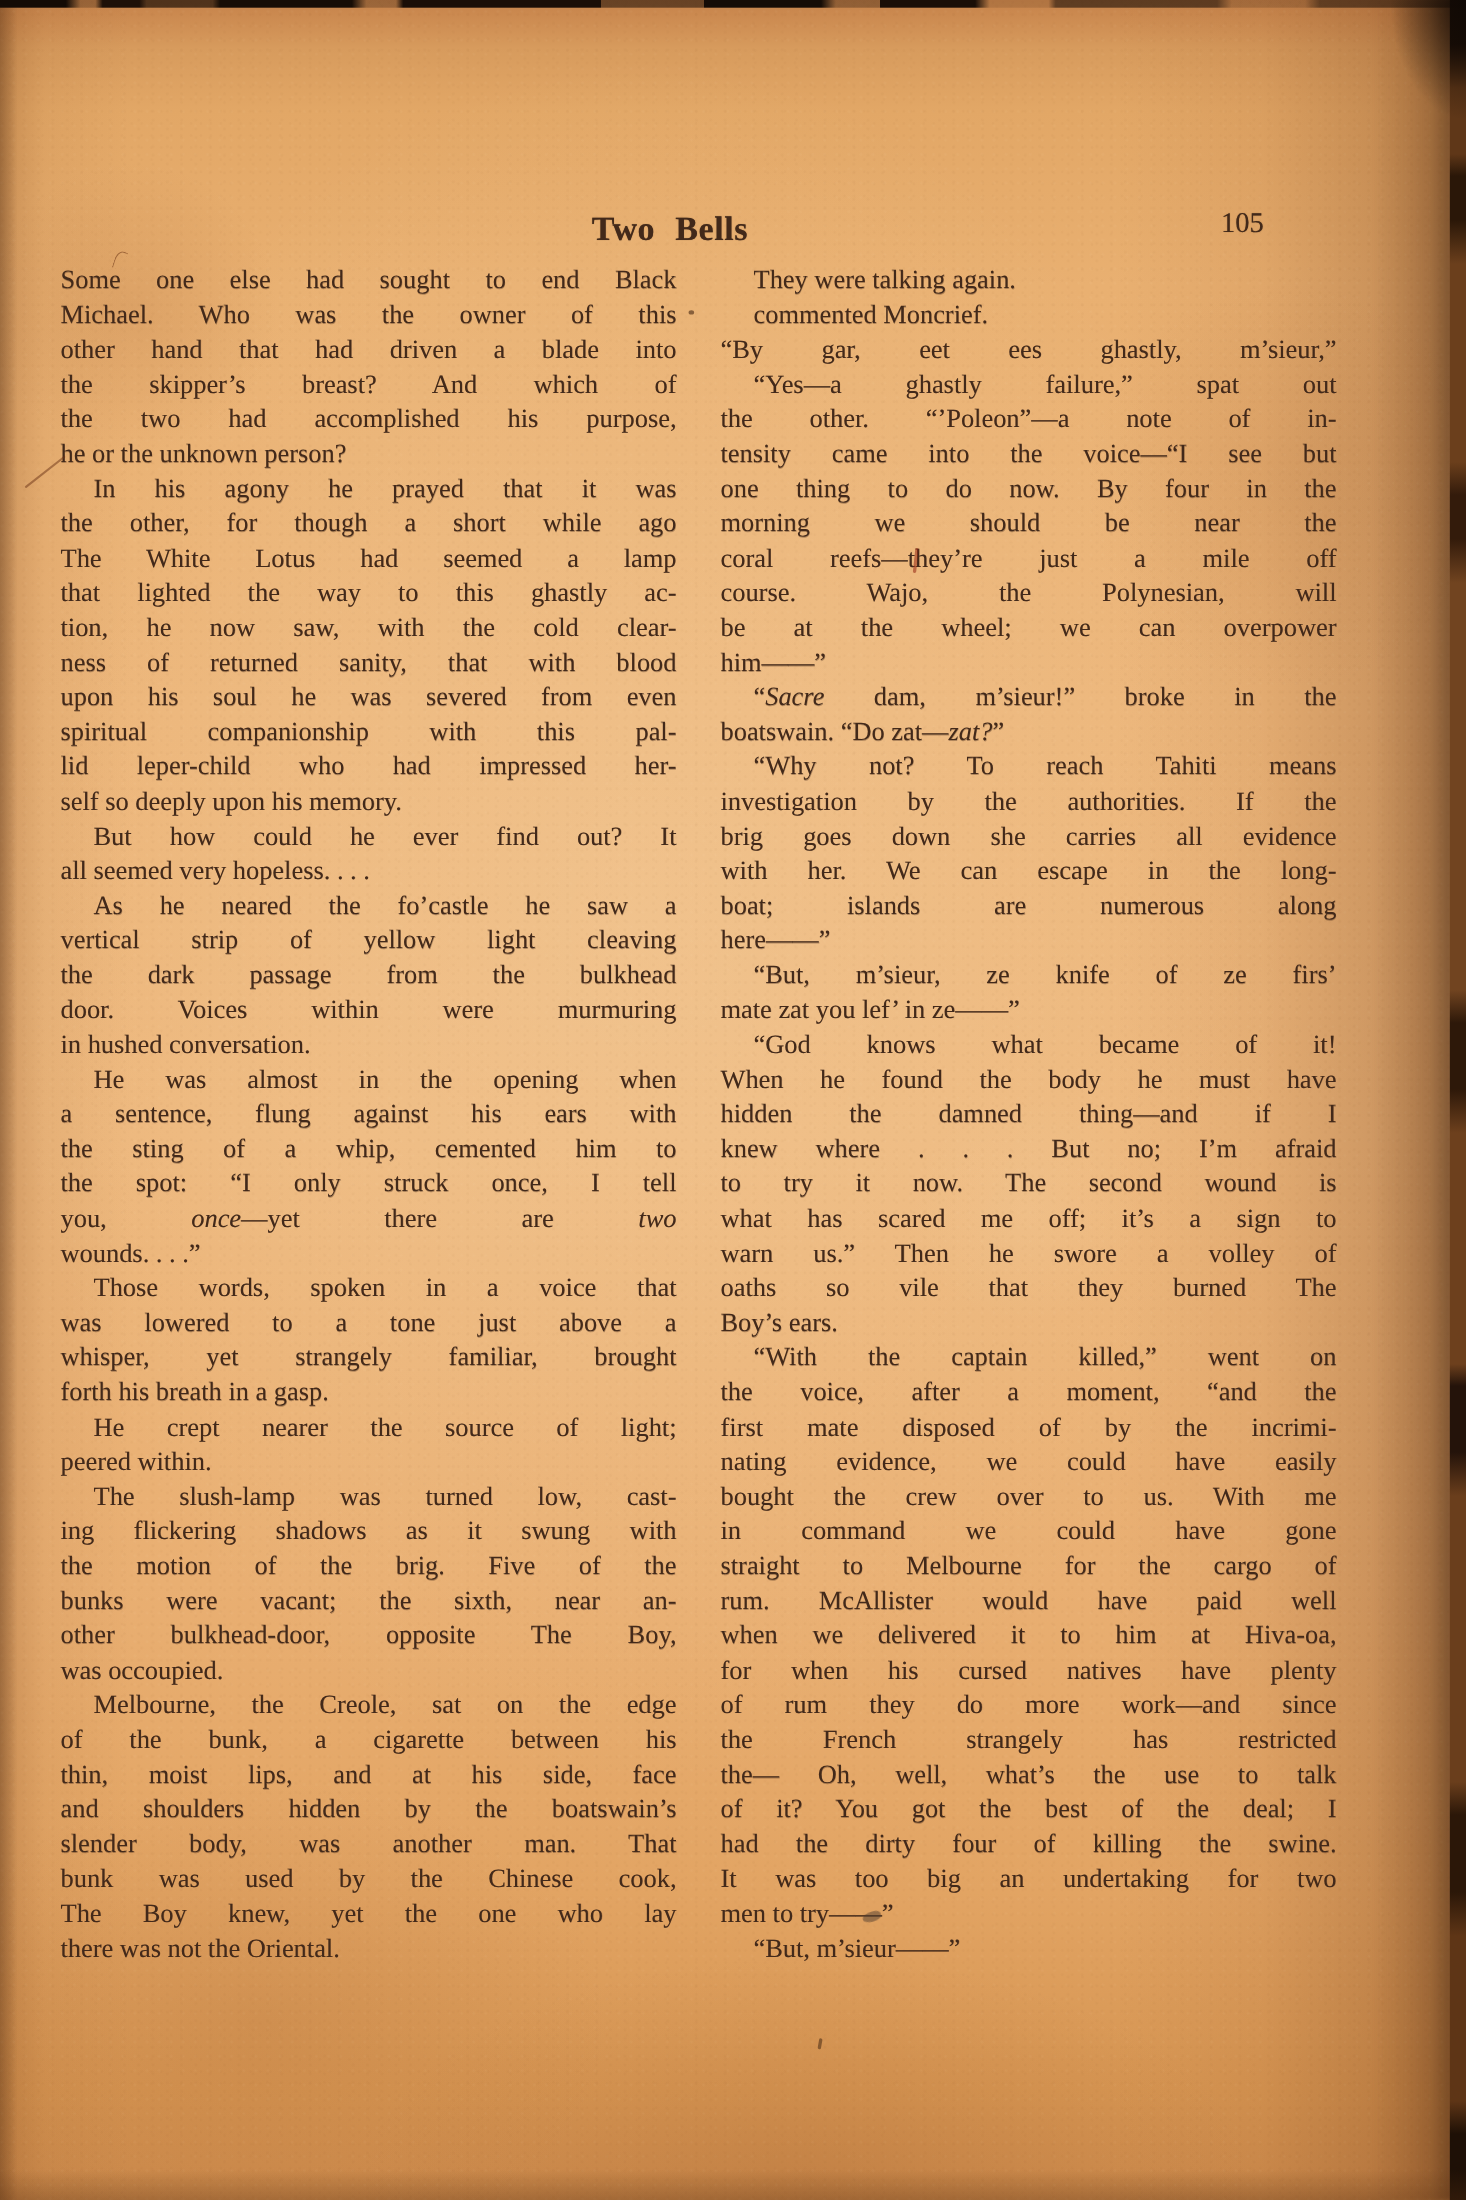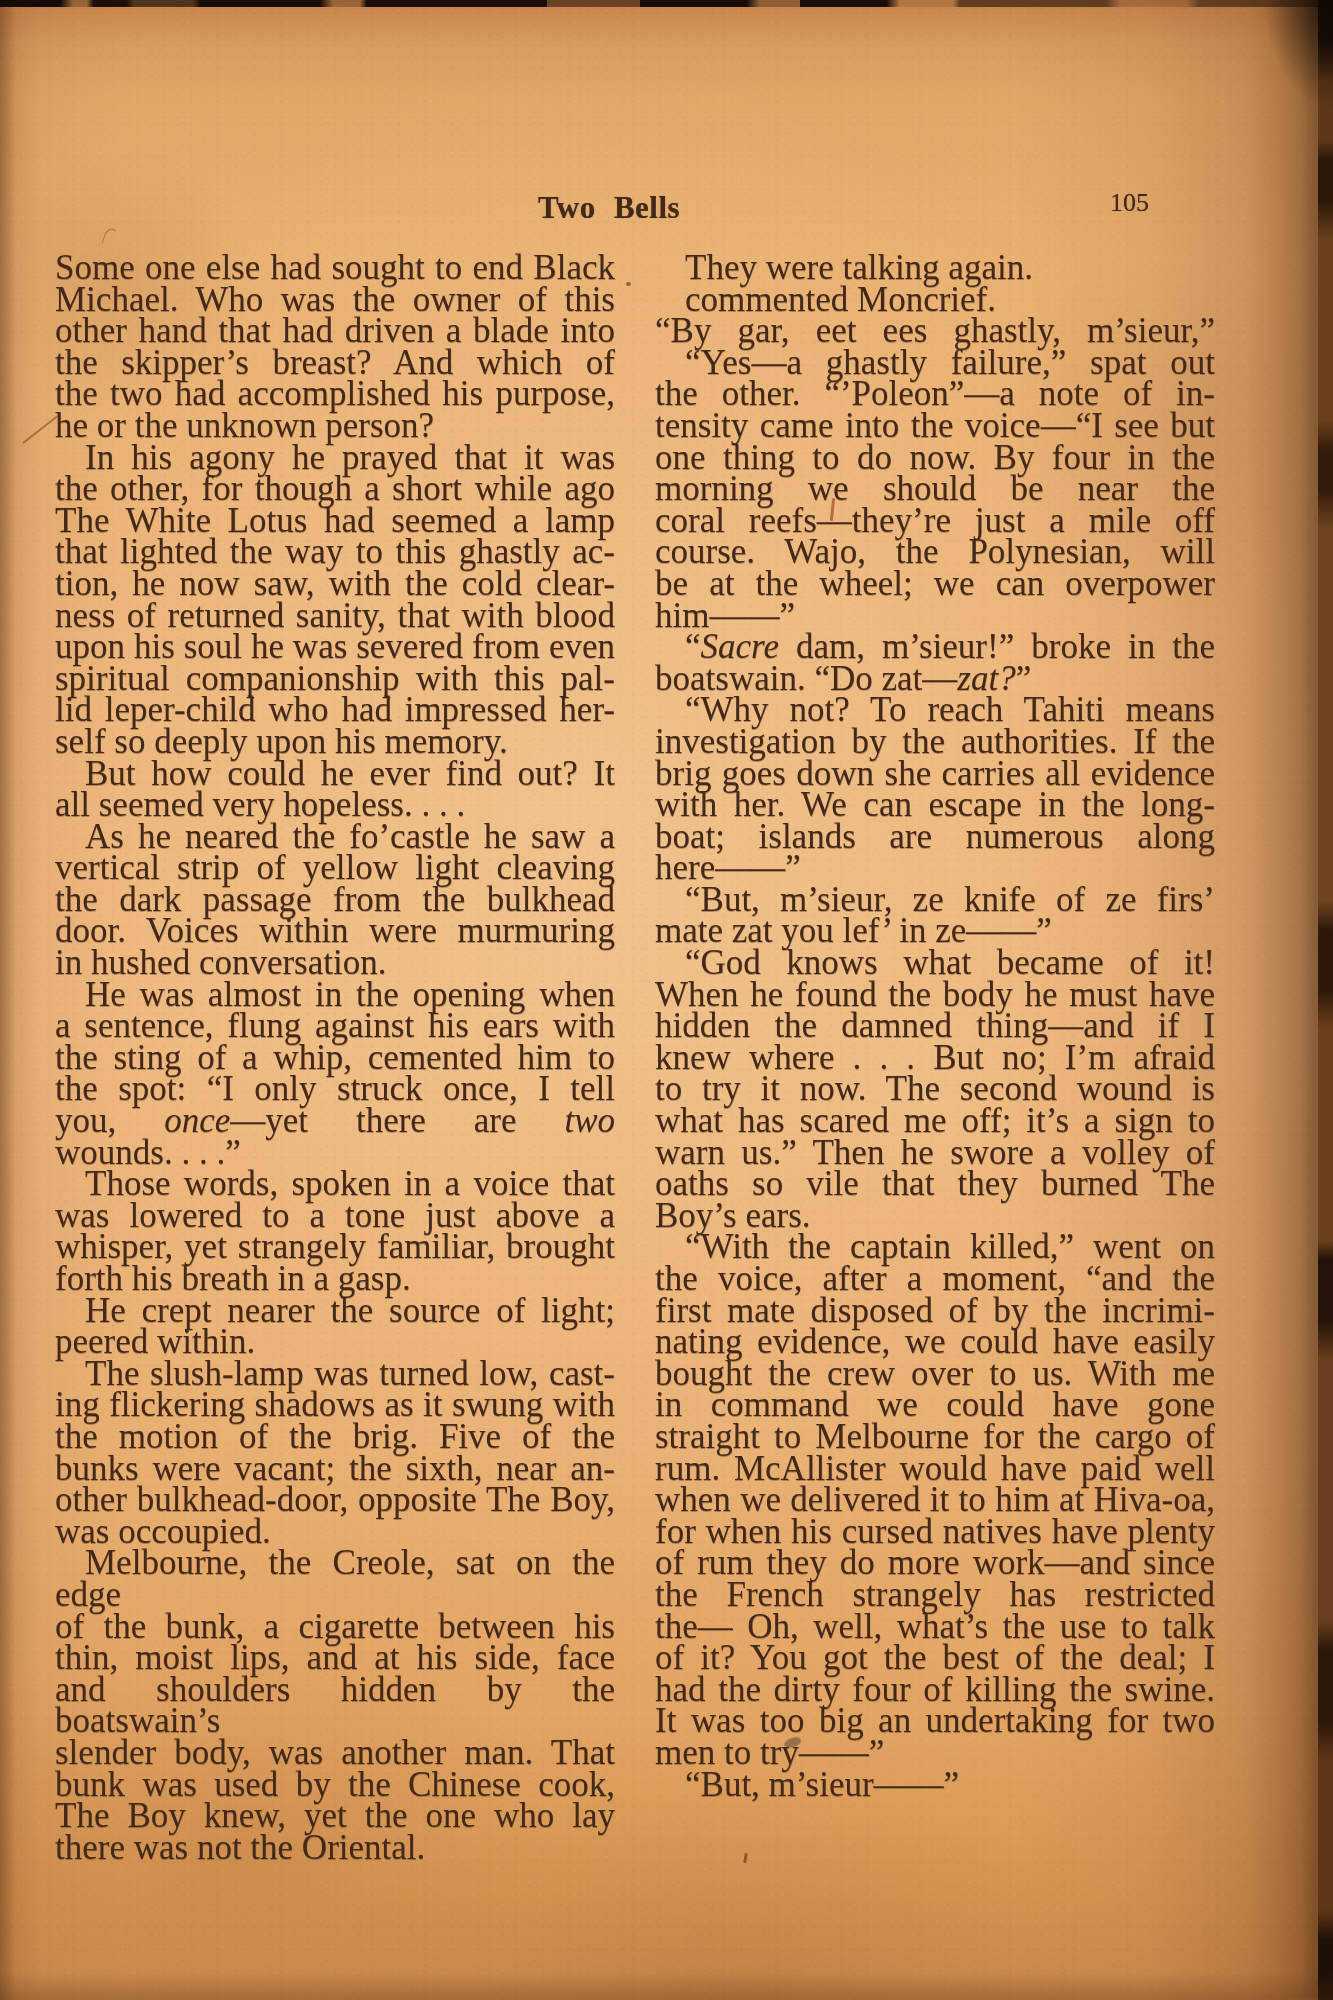--- a/index.html
+++ b/index.html
@@ -48,21 +48,21 @@
     background:linear-gradient(0deg, rgba(88,48,18,.32), rgba(88,48,18,0)); }
   .edge-left { position:absolute; top:0; left:0; width:16px; height:100%; pointer-events:none;
     background:linear-gradient(90deg, rgba(78,42,16,.35), rgba(78,42,16,0)); }
 
   .header-title { position:absolute; top:190px; left:609px; transform:translateX(-50%);
     font-size:31px; font-weight:bold; letter-spacing:.5px; word-spacing:10px; white-space:nowrap;
     text-shadow:0 0 .8px rgba(50,30,15,.6); }
   .page-number { position:absolute; top:188px; left:1110px; font-size:26px;
     text-shadow:0 0 .8px rgba(50,30,15,.55); }
 
-  .col { position:absolute; top:252px; width:560px; font-size:35px; line-height:31.6px;
+  .col { position:absolute; top:240px; width:560px; font-size:24px; line-height:31.6px;
     text-shadow:.3px .5px .6px rgba(62,38,22,.35); }
   .col-left  { left:55px; }
   .col-right { left:655px; }
   .para { margin:0; }
   .para.indent .line:first-child { text-indent:30px; }
   .line { text-align:left; }
   .line.just { text-align:justify; text-align-last:justify; }
   .line i { font-style:italic; }
 
   .fiber-1 { position:absolute; left:104px; top:228px; width:9px; height:16px;

